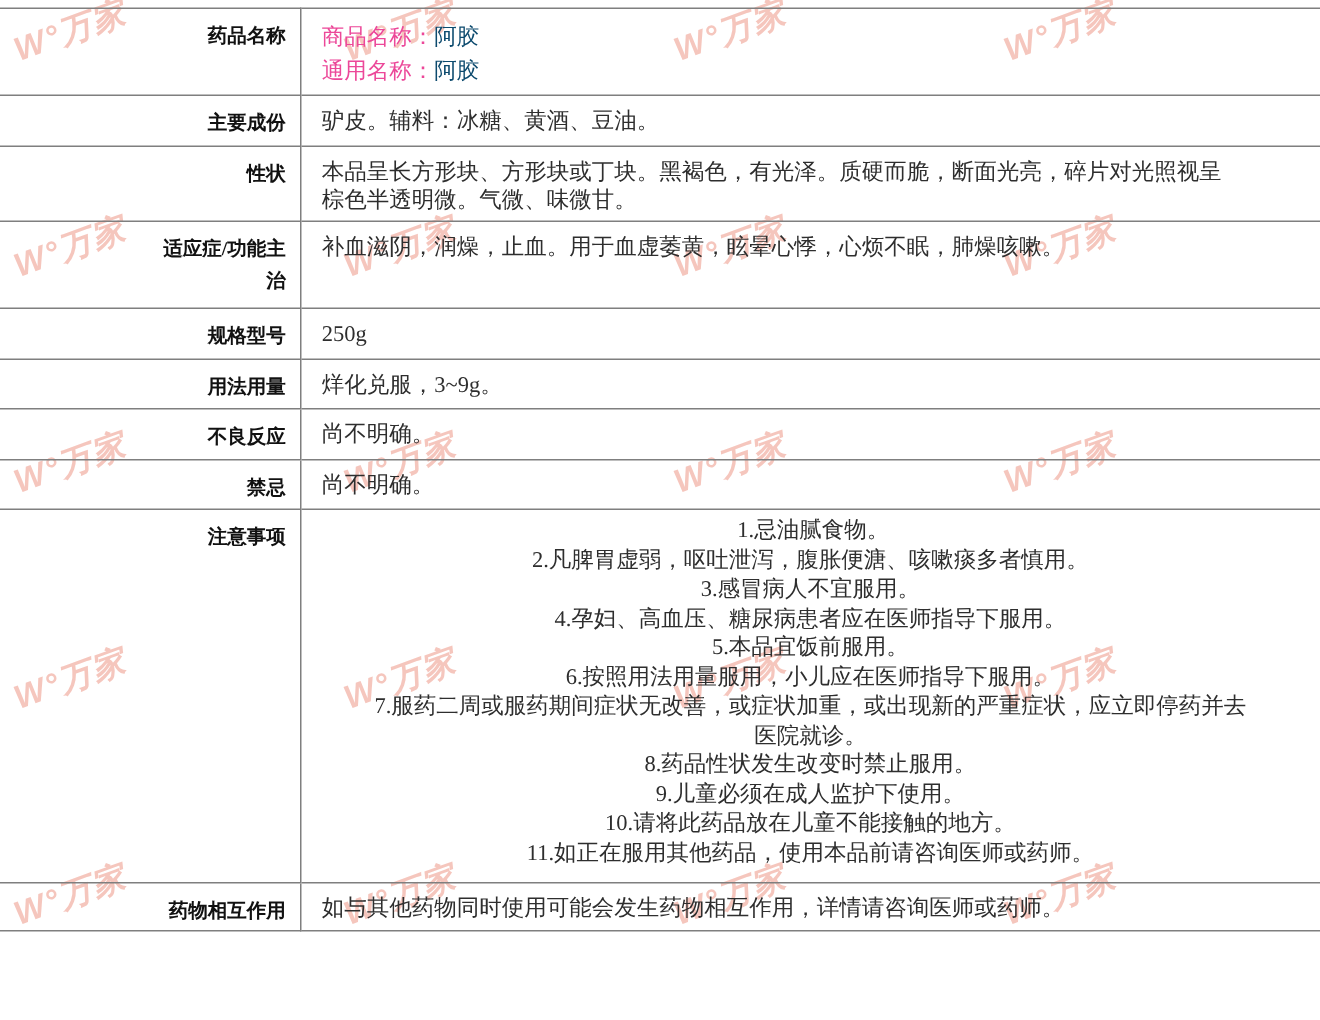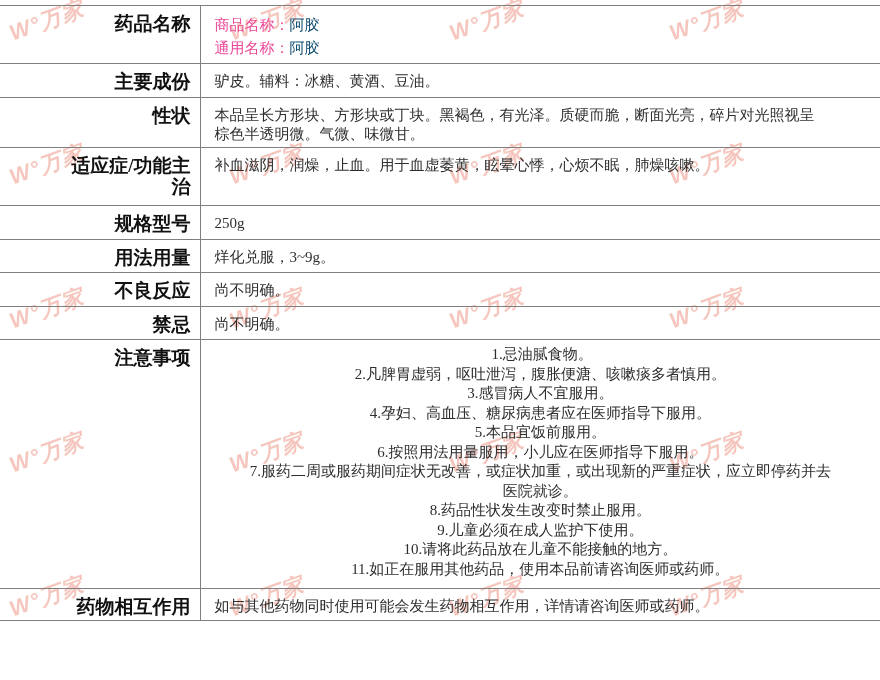--- a/index.html
+++ b/index.html
@@ -46,21 +46,21 @@
   }
   table.drug-table tr.last td {
     border-bottom: 1px solid #7f7f7f;
   }
   td.label {
     width: 200px;
     border-right: 1px solid #7f7f7f;
     text-align: right;
     padding: 7px 9px 3px 6px;
     font-weight: bold;
-    font-size: 19px;
+    font-size: 13px;
     line-height: 21px;
     color: #111111;
   }
   td.content {
     padding: 8px 14px 3px 14px;
     font-size: 15px;
     line-height: 19px;
     color: #2e2e2e;
   }
   tr.h56 { height: 56px; }

